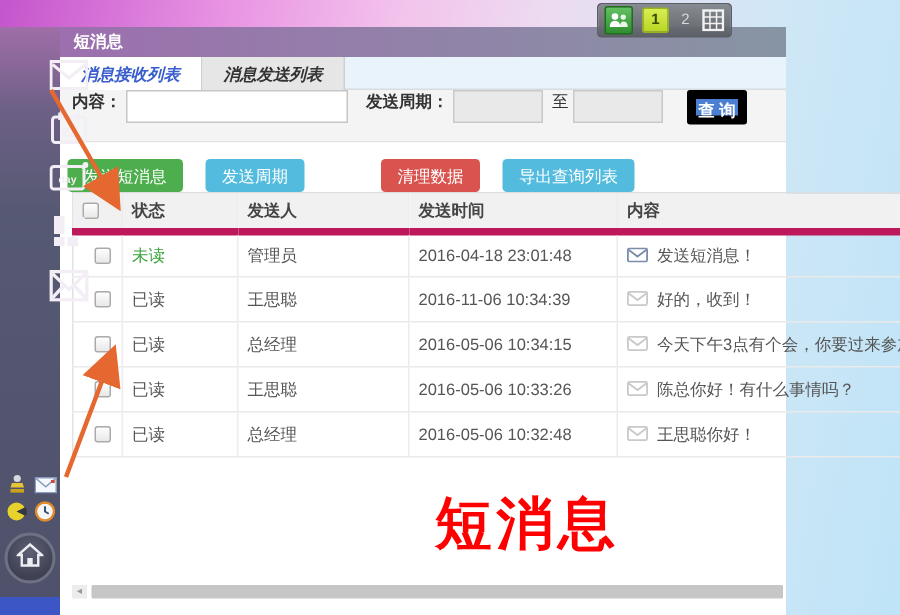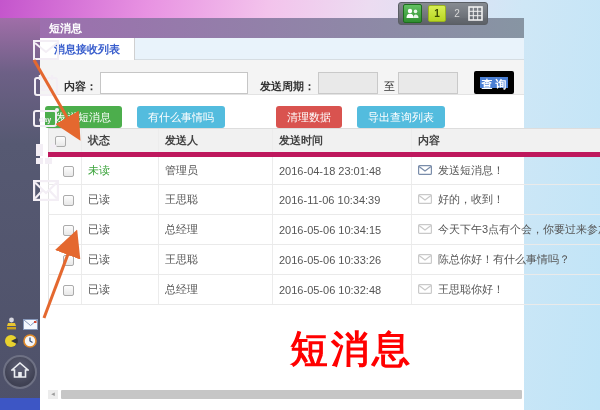--- a/index.html
+++ b/index.html
@@ -27,27 +27,27 @@
   .sb-small { position:absolute; width:16px; height:14px; display:flex; align-items:center; justify-content:center; cursor:pointer; }
   .home-btn { position:absolute; left:3px; top:337px; width:34px; height:34px; border-radius:50%;
     background:radial-gradient(circle at 50% 35%,#5e6075,#3f4153 70%); border:2px solid #6e7184;
     display:flex; align-items:center; justify-content:center; cursor:pointer; }
   .blue-strip { position:absolute; left:0; bottom:0; width:40px; height:12px; background:#3d56c5; }
 
   
   .main { position:absolute; left:40px; top:18px; width:484px; height:392px; background:#fff; }
   .titlebar { height:20px; background:linear-gradient(90deg,#9c6fae,#8795a3);
     color:#fff; font-size:11px; font-weight:bold; line-height:20px; padding-left:9px; }
-  .tabrow { height:22px; background:#e9f3fb; display:flex; border-bottom:1px solid #d6dde2; }
+  .tabrow { height:22px; background:#e9f3fb; display:flex; border-bottom:1px solid #d6dde2;font-style:italic; }
   .tab { height:22px; display:flex; align-items:center; justify-content:center; font-size:11px;
     font-weight:bold; padding:0 14px; border-right:1px solid #d0d0d0; cursor:pointer; }
   .tab.active { background:#fff; color:#3a5fcd; }
   .tab.inactive { background:#e6e6e6; color:#333; }
   .filterrow { height:35px; background:#f4f4f4; border-bottom:1px solid #e3e3e3;
-    display:flex; align-items:flex-end; font-size:11px; color:#333; padding-left:24px; }
+    display:flex; align-items:flex-start; font-size:11px; color:#333; padding-left:8px; }
   .filterrow label { font-weight:bold; }
   .inp-content { width:148px; height:22px; border:1px solid #c6c6c6; background:#fff; margin:0 6px 0 3px; padding:0 4px; font-size:11px; }
   .inp-date { width:60px; height:22px; border:1px solid #c9c9c9; background:#e9e9e9; margin:0 6px 0 3px; }
   .btn-search { width:40px; height:23px; background:#4a7fd4; border:6px solid #000000; border-radius:2px;
     color:#fff; font-size:11px; font-weight:bold; margin-left:10px; cursor:pointer; }
   .actionrow { height:33px; background:#fff; display:flex; align-items:flex-end; padding-left:5px; }
   .abtn { height:22px; border:none; border-radius:3px; color:#fff; font-size:11px;
     padding:0 11px; margin-right:15px; cursor:pointer; }
 
   
@@ -190,35 +190,36 @@
   <div class="blue-strip"></div>
 </aside>
 
 <div class="main">
   <div class="titlebar">
     <span>短消息</span>
   </div>
 
   <div class="tabrow">
     <div class="tab active">消息接收列表</div>
+    <div class="tab inactive">消息发送列表</div>
   </div>
 
   <div class="filterrow">
     <label>内容：</label>
     <input class="inp-content" style="">
     <label style="margin-left:6px;">发送周期：</label>
     <input class="inp-date" style="">
     <span>至</span>
     <input class="inp-date" style="">
     <button class="btn-search">查 询</button>
   </div>
 
   <div class="actionrow">
     <button class="abtn" style="background:#4cae4c;">发送短消息</button>
-    <button class="abtn" style="background:#53bcde;">有什么事情吗</button>
+    <button class="abtn" style="background:#53bcde;">发送周期</button>
     <button class="abtn" style="background:#d9534f;margin-left:36px;">清理数据</button>
     <button class="abtn" style="background:#53bcde;">导出查询列表</button>
   </div>
 
   <table class="msg">
     <thead>
       <tr>
         <th class="c-check"><span class="cb"></span></th>
         <th class="c-status">状态</th>
         <th class="c-sender">发送人</th>

